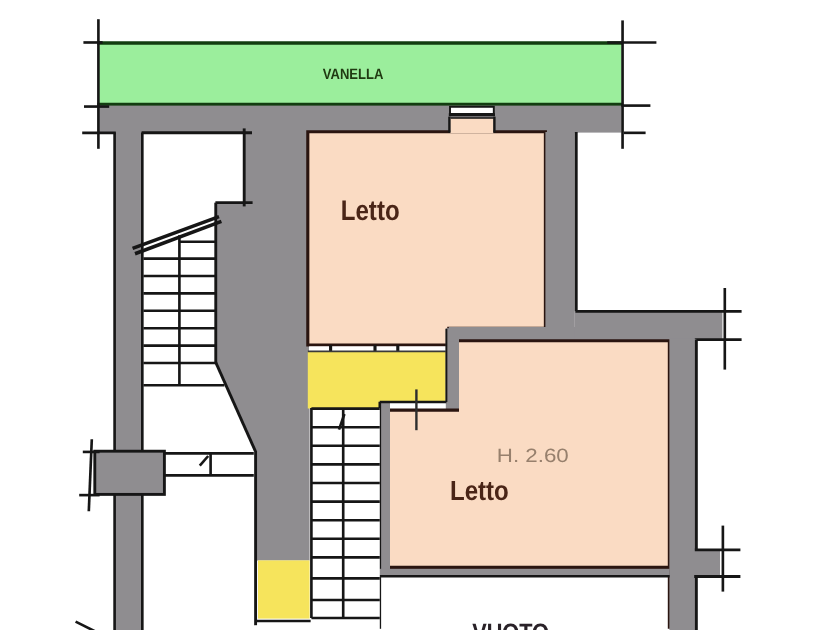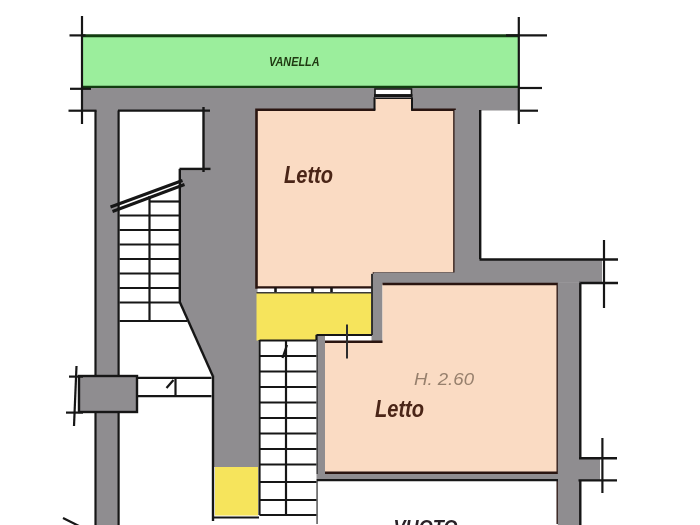--- a/index.html
+++ b/index.html
@@ -1,16 +1,16 @@
 <!DOCTYPE html>
 <html><head>
 <meta charset="utf-8">
 <style>
 html,body{margin:0;padding:0;background:#ffffff;}
-#page{width:700px;height:525px;position:relative;overflow:hidden;background:#ffffff;font-family:"Liberation Sans",sans-serif;font-style:italic;}
+#page{width:700px;height:525px;position:relative;overflow:hidden;background:#ffffff;font-family:"Liberation Sans",sans-serif;}
 </style>
 </head>
 <body>
 <div id="page">
 <svg width="700" height="525" viewBox="0 0 700 525">
 
 <rect x="0" y="0" width="700" height="525" fill="#ffffff"></rect>
 
 <g>
 <rect x="82" y="35" width="436" height="53" fill="#9bee9c"></rect>

